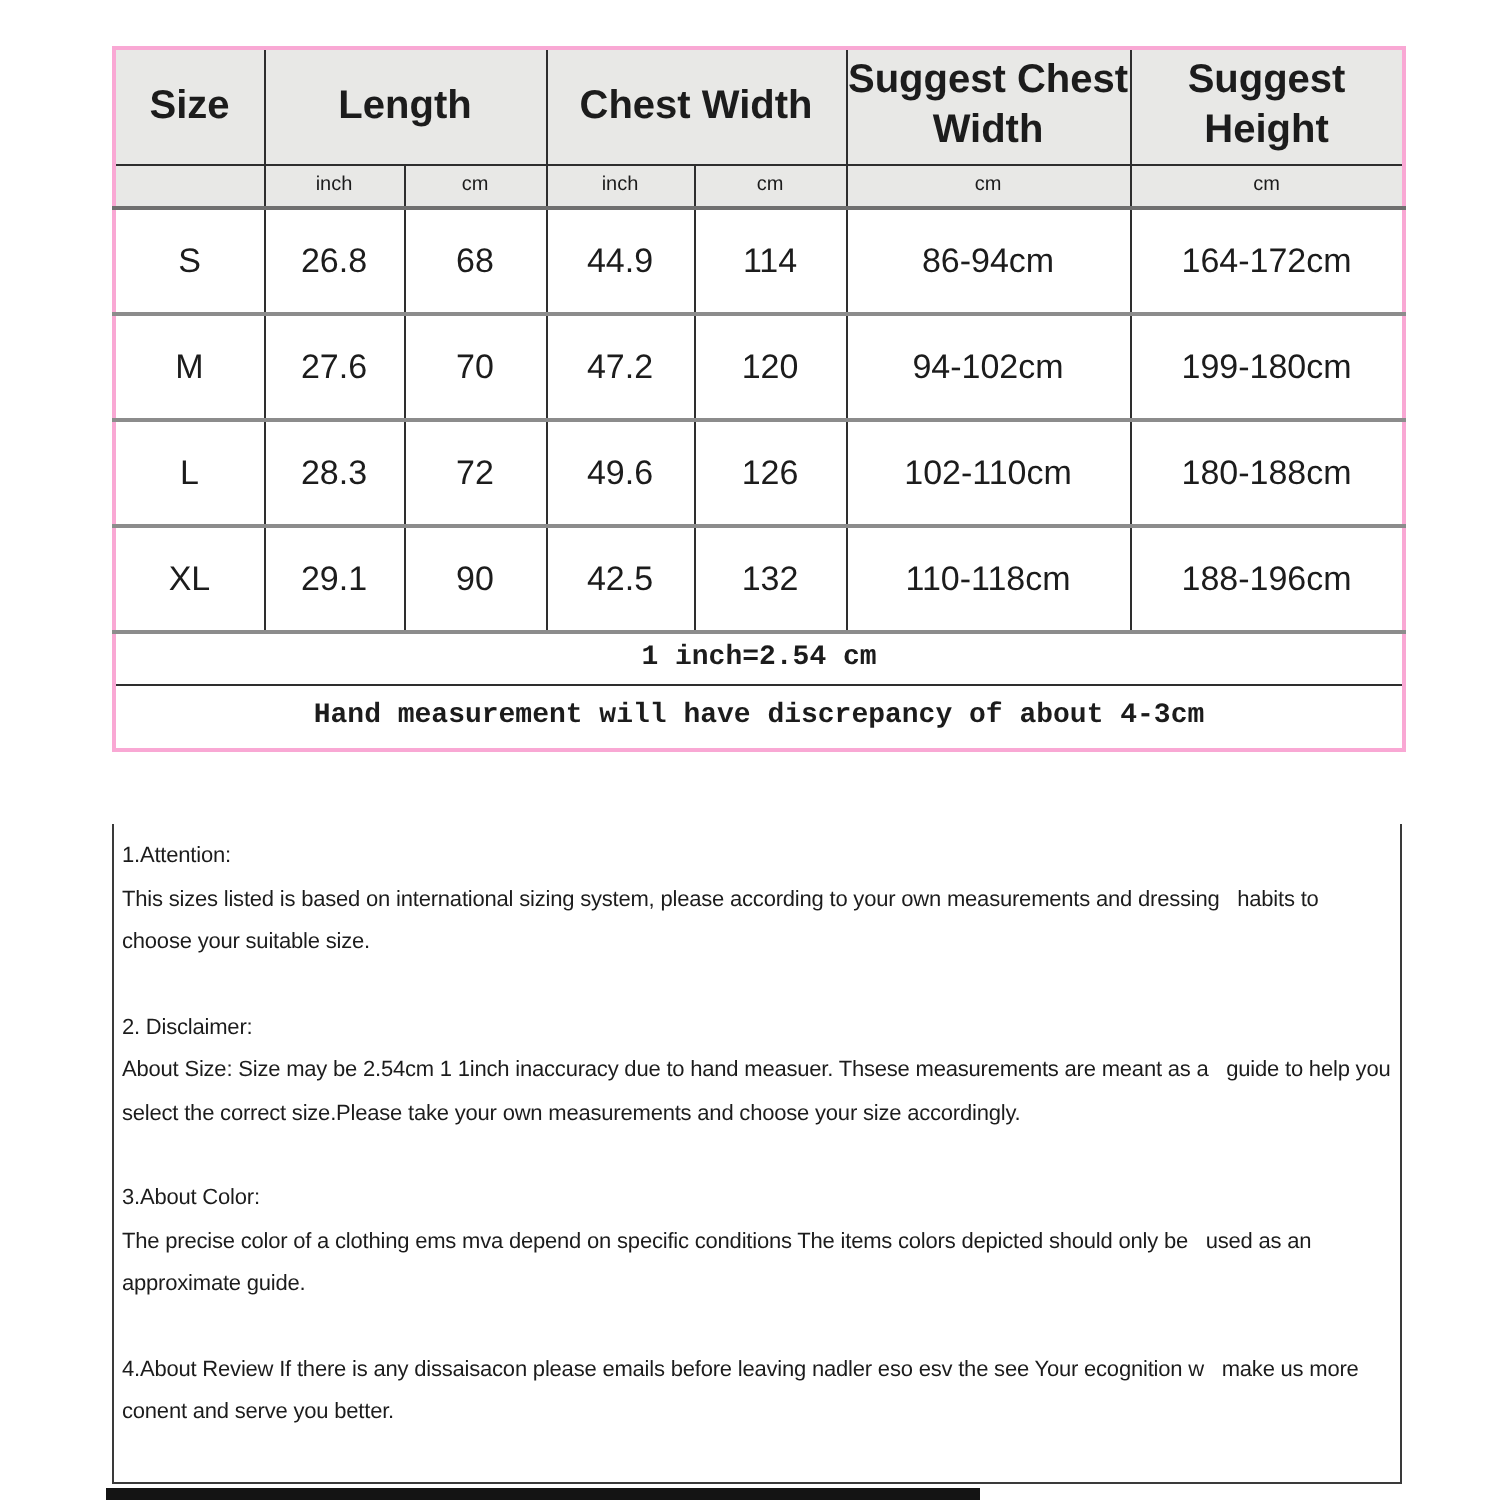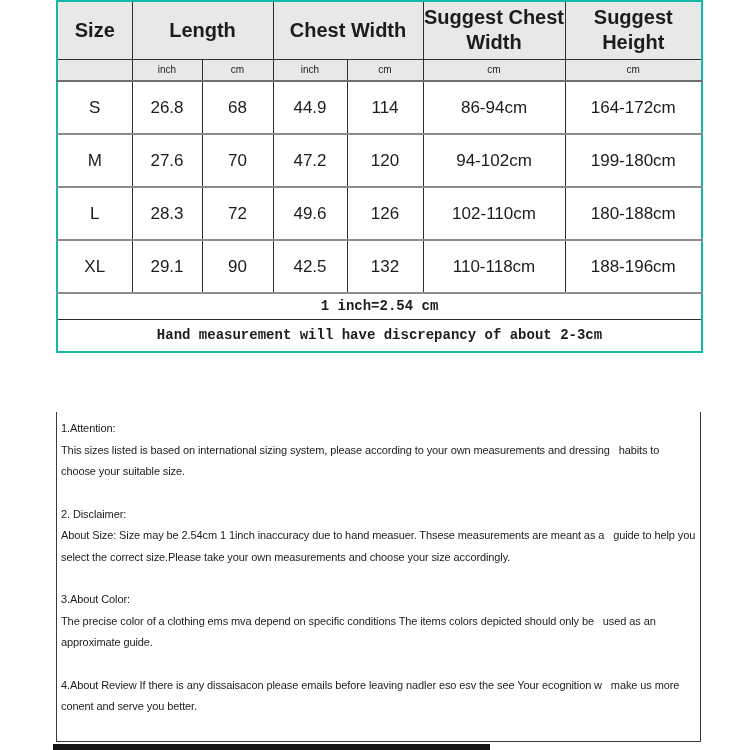--- a/index.html
+++ b/index.html
@@ -12,25 +12,25 @@
   .page {
     position: relative;
     width: 750px;
     height: 750px;
     background: #ffffff;
     overflow: hidden;
   }
   table.size-chart {
     position: absolute;
     left: 56px;
-    top: 0;
+    top: 23px;
     width: 645px;
     border-collapse: collapse;
     table-layout: fixed;
-    border: 2px solid #14b8a6;
+    border: 2px solid #f9a8d4;
   }
   table.size-chart th,
   table.size-chart td {
     border: 1px solid #2e2e2e;
     text-align: center;
     vertical-align: middle;
     overflow: hidden;
   }
   tr.main-header th {
     background: #e8e8e6;
@@ -155,21 +155,21 @@
         <td>42.5</td>
         <td>132</td>
         <td>110-118cm</td>
         <td>188-196cm</td>
       </tr>
 
       <tr class="conversion-row">
         <td colspan="7">1 inch=2.54 cm</td>
       </tr>
       <tr class="hand-note-row">
-        <td colspan="7">Hand measurement will have discrepancy of about 2-3cm</td>
+        <td colspan="7">Hand measurement will have discrepancy of about 4-3cm</td>
       </tr>
     </tbody>
   </table>
 
   <div class="notes">
     <div class="section">
       <span class="section-title">1.Attention:</span>
       <span class="section-body">This sizes listed is based on international sizing system, please according to your own measurements and dressing   habits to choose your suitable size.</span>
     </div>
     <div class="section">

